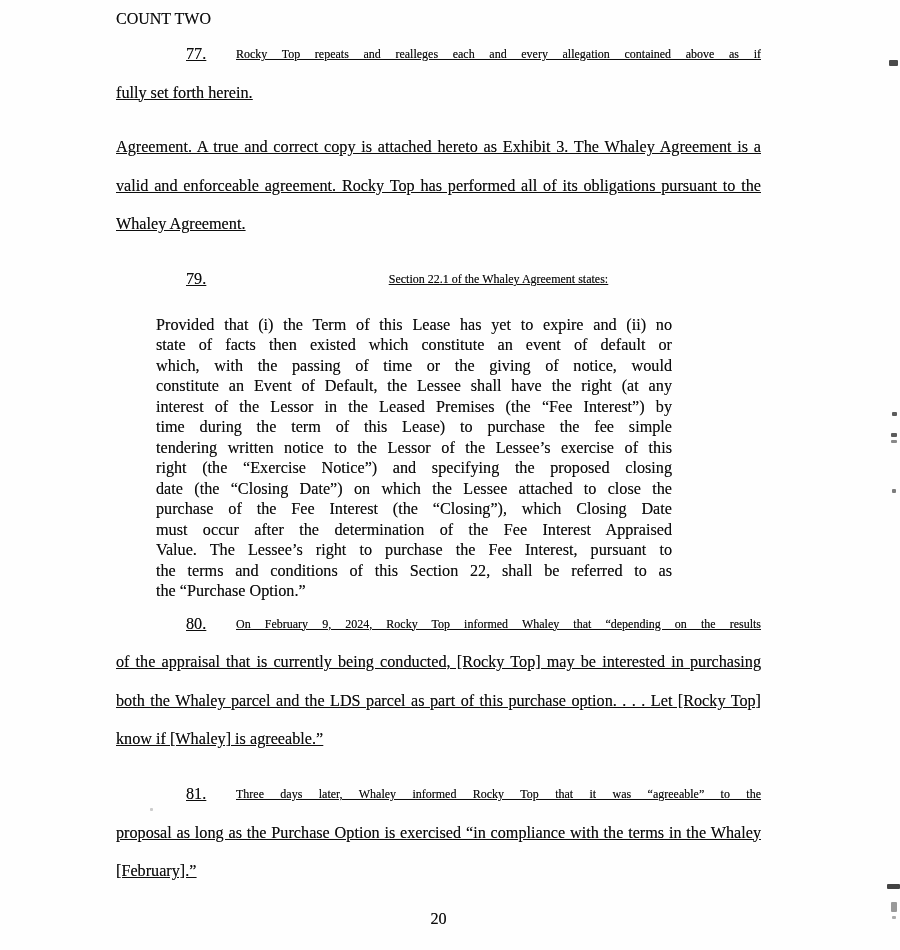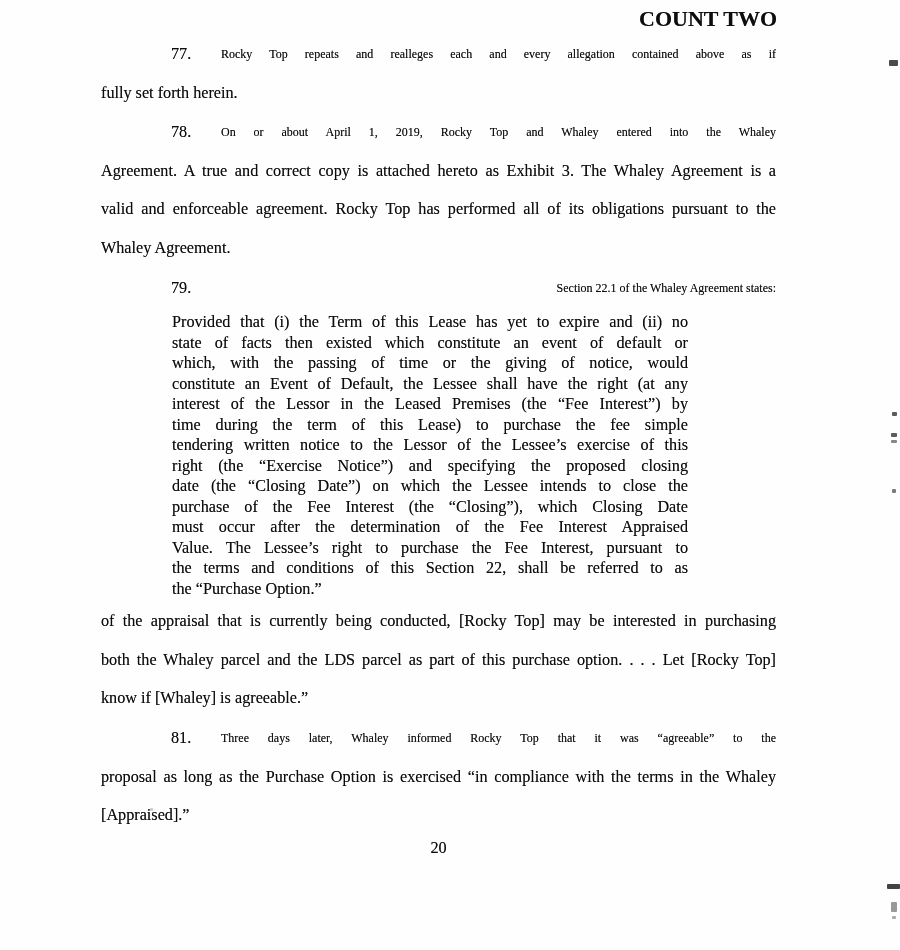--- a/index.html
+++ b/index.html
@@ -17,44 +17,44 @@
     color: #0d0d0d;
     text-shadow: 0 0 0.5px rgba(0,0,0,0.5);
   }
   .content {
     position: absolute;
     top: 8px;
     left: 100px;
     width: 677px;
   }
   .heading {
-    text-align: right;
-    font-weight: bold;
-    font-size: 22px;
+    text-align: left;
+    font-weight: normal;
+    font-size: 16px;
     line-height: 21px;
     margin-left: 16px;
   }
-  .para { margin: 1px; }
+  .para { margin: 16px; text-decoration: underline; }
   .p77 { margin-top: 6px; }
   .line { line-height: 38.6px; font-size: 16.2px; }
   .just { text-align: justify; text-align-last: justify; }
   .lastline { text-align: left; text-align-last: left; }
   .first { display: flex; }
   .pnum {
     flex: none;
     margin-left: 70px;
     width: 50px;
     line-height: 38.6px;
     font-size: 16.2px;
   }
   .ptext { flex: 1; line-height: 38.6px; font-size: 12px; }
   .ptext.just { text-align: justify; text-align-last: justify; }
-  .ptext.nojust { text-align: right; }
+  .ptext.nojust { text-align: center; }
   .quote {
-    margin-left: 72px;
+    margin-left: 56px;
     width: 516px;
     margin-top: 5px;
   }
   .quote .line { line-height: 20.5px; font-size: 16.2px; }
   .p80 { margin-top: 3px; }
   .page-number {
     margin-top: 1px;
     line-height: 24px;
     font-size: 16.2px;
     text-align: center;
@@ -78,24 +78,20 @@
       <div class="first">
         <span class="pnum">77.</span>
         <span class="ptext just">Rocky Top repeats and realleges each and every allegation contained above as if</span>
       </div>
       <div>
           <div class="line lastline">fully set forth herein.</div>
         </div>
     </div>
 
     <div class="para">
-      <div class="first">
-        <span class="pnum">78.</span>
-        <span class="ptext just">On or about April 1, 2019, Rocky Top and Whaley entered into the Whaley</span>
-      </div>
       <div>
           <div class="line just">Agreement.  A true and correct copy is attached hereto as Exhibit 3.  The Whaley Agreement is a</div>
           <div class="line just">valid and enforceable agreement.  Rocky Top has performed all of its obligations pursuant to the</div>
           <div class="line lastline">Whaley Agreement.</div>
         </div>
     </div>
 
     <div class="para">
       <div class="first">
         <span class="pnum">79.</span>
@@ -105,44 +101,48 @@
 
     <div class="quote">
         <div class="line just">Provided that (i) the Term of this Lease has yet to expire and (ii) no</div>
         <div class="line just">state of facts then existed which constitute an event of default or</div>
         <div class="line just">which, with the passing of time or the giving of notice, would</div>
         <div class="line just">constitute an Event of Default, the Lessee shall have the right (at any</div>
         <div class="line just">interest of the Lessor in the Leased Premises (the “Fee Interest”) by</div>
         <div class="line just">time during the term of this Lease) to purchase the fee simple</div>
         <div class="line just">tendering written notice to the Lessor of the Lessee’s exercise of this</div>
         <div class="line just">right (the “Exercise Notice”) and specifying the proposed closing</div>
-        <div class="line just">date (the “Closing Date”) on which the Lessee intends to close the</div>
+        <div class="line just">date (the “Closing Date”) on which the Lessee attached to close the</div>
         <div class="line just">purchase of the Fee Interest (the “Closing”), which Closing Date</div>
         <div class="line just">must occur after the determination of the Fee Interest Appraised</div>
         <div class="line just">Value.  The Lessee’s right to purchase the Fee Interest, pursuant to</div>
         <div class="line just">the terms and conditions of this Section 22, shall be referred to as</div>
         <div class="line lastline">the “Purchase Option.”</div>
       </div>
 
     <div class="para p80">
+      <div class="first">
+        <span class="pnum">80.</span>
+        <span class="ptext just">On February 9, 2024, Rocky Top informed Whaley that “depending on the results</span>
+      </div>
       <div>
           <div class="line just">of the appraisal that is currently being conducted, [Rocky Top] may be interested in purchasing</div>
           <div class="line just">both the Whaley parcel and the LDS parcel as part of this purchase option. . . .  Let [Rocky Top]</div>
           <div class="line lastline">know if [Whaley] is agreeable.”</div>
         </div>
     </div>
 
     <div class="para">
       <div class="first">
         <span class="pnum">81.</span>
         <span class="ptext just">Three days later, Whaley informed Rocky Top that it was “agreeable” to the</span>
       </div>
       <div>
           <div class="line just">proposal as long as the Purchase Option is exercised “in compliance with the terms in the Whaley</div>
-          <div class="line lastline">[Appraised].”</div>
+          <div class="line lastline">[February].”</div>
         </div>
     </div>
 
     <div class="page-number">20</div>
 
   </div>
 
   <div class="artifact" style="left:889px; top:60px; width:9px; height:6px; background:#2a2a2a; opacity:.85;"></div>
   <div class="artifact" style="left:892px; top:412px; width:5px; height:4px; background:#333; opacity:.8;"></div>
   <div class="artifact" style="left:891px; top:433px; width:6px; height:4px; background:#333; opacity:.8;"></div>

